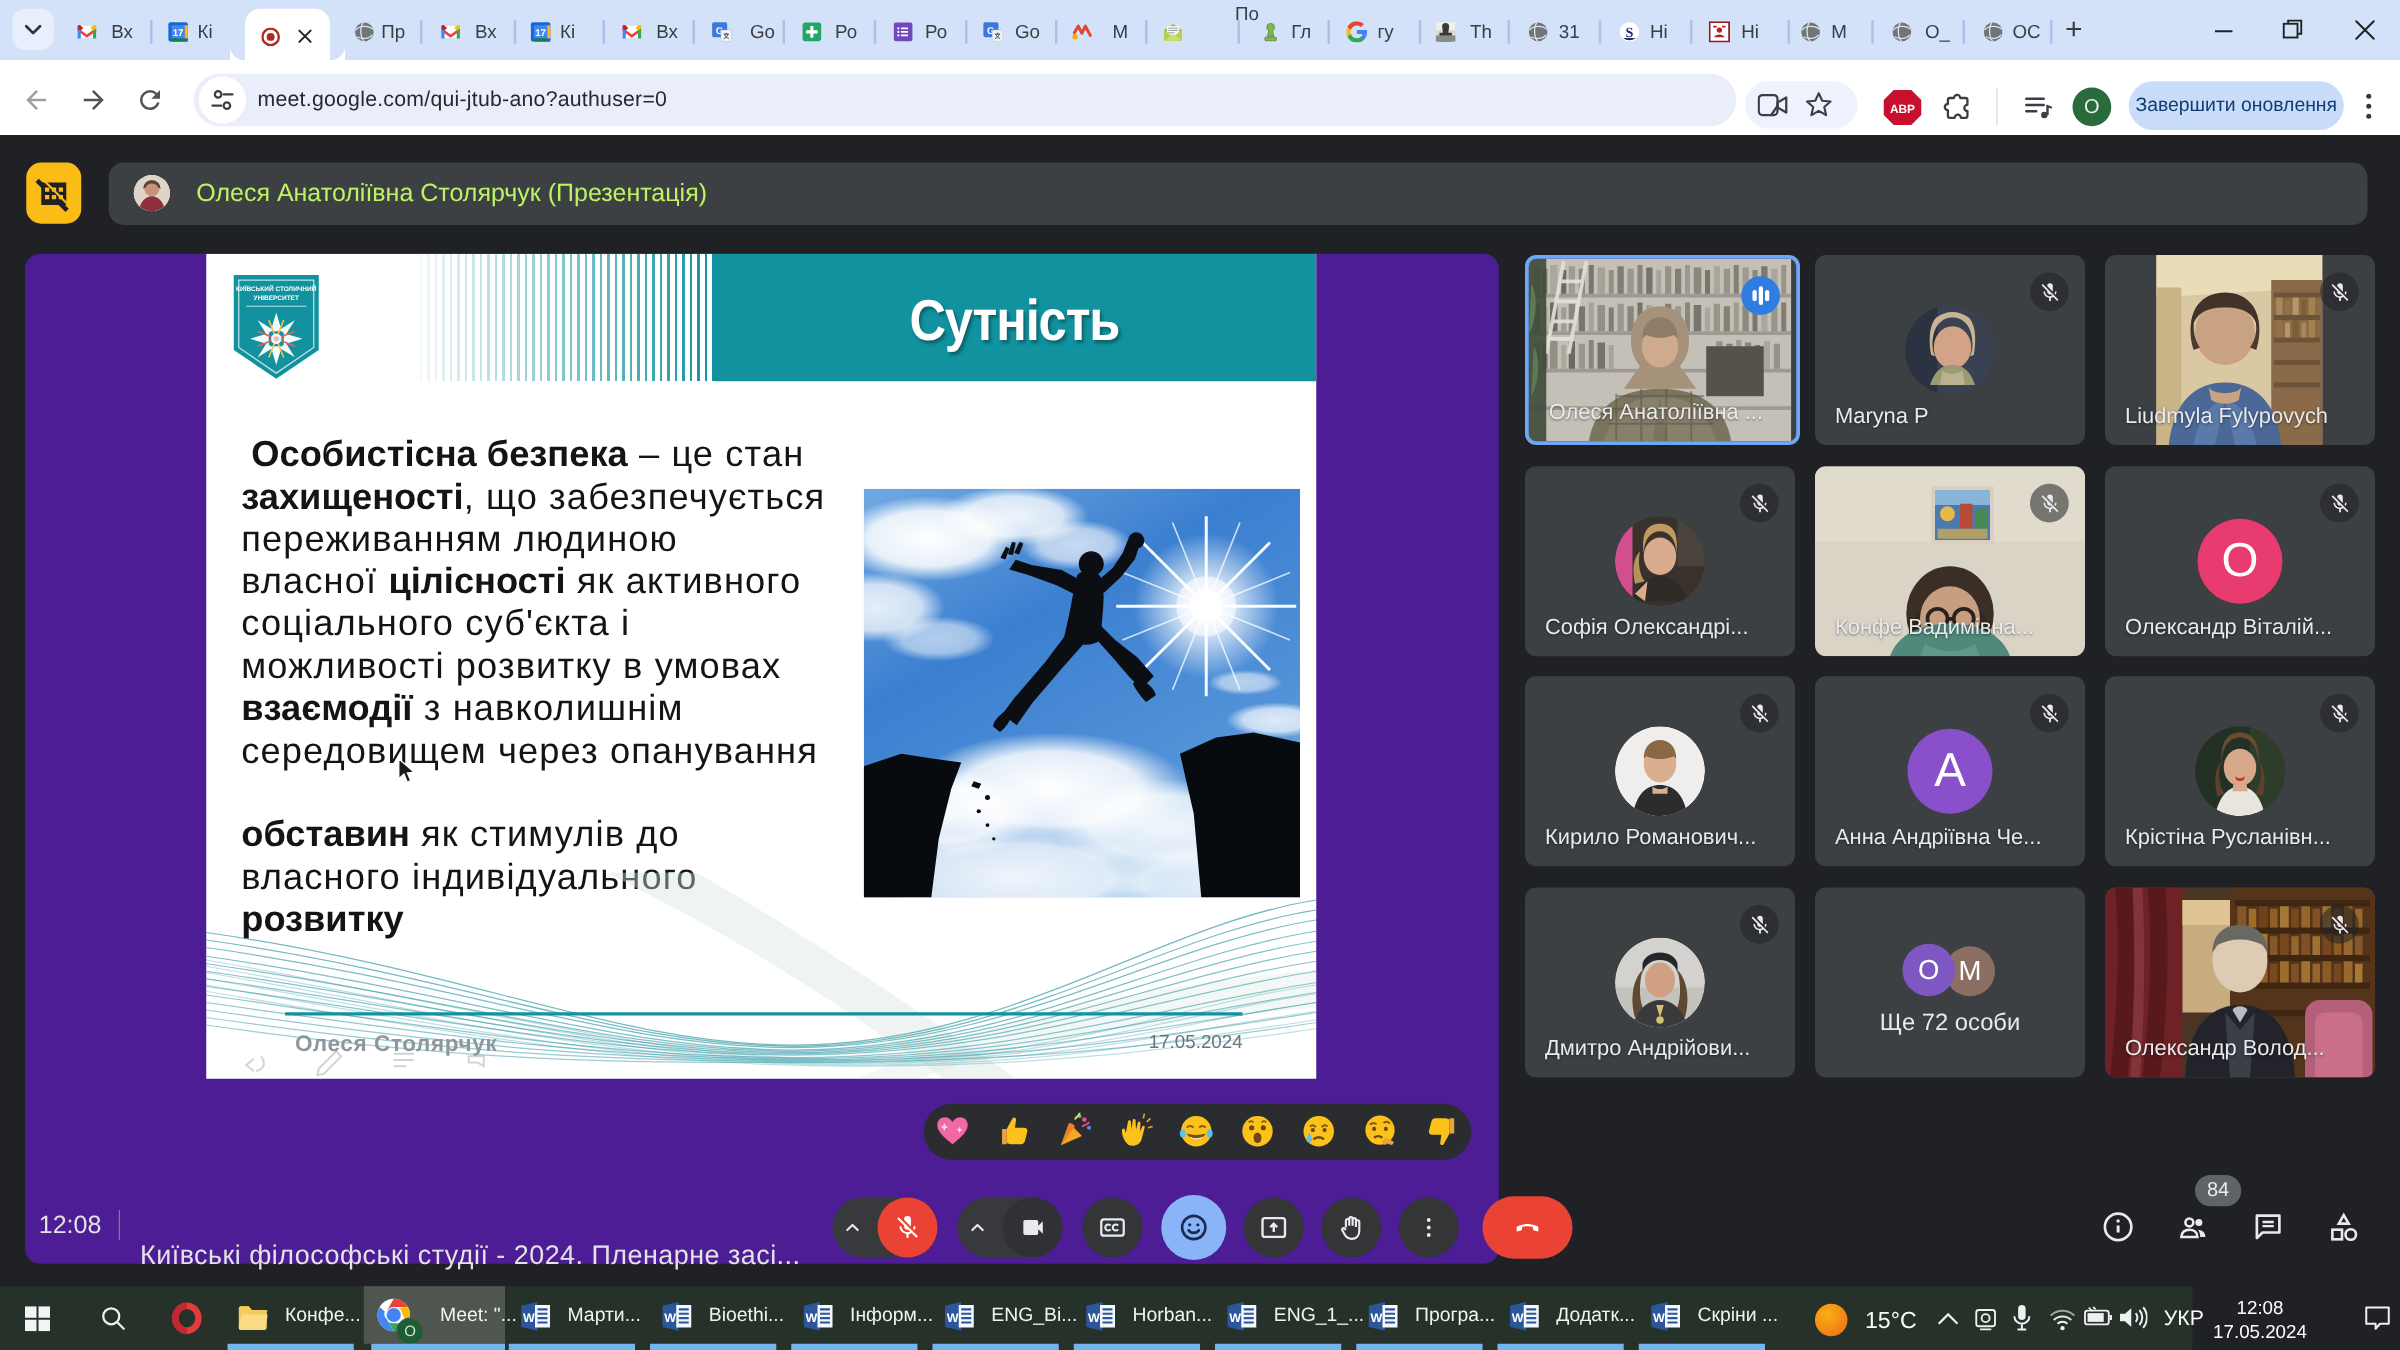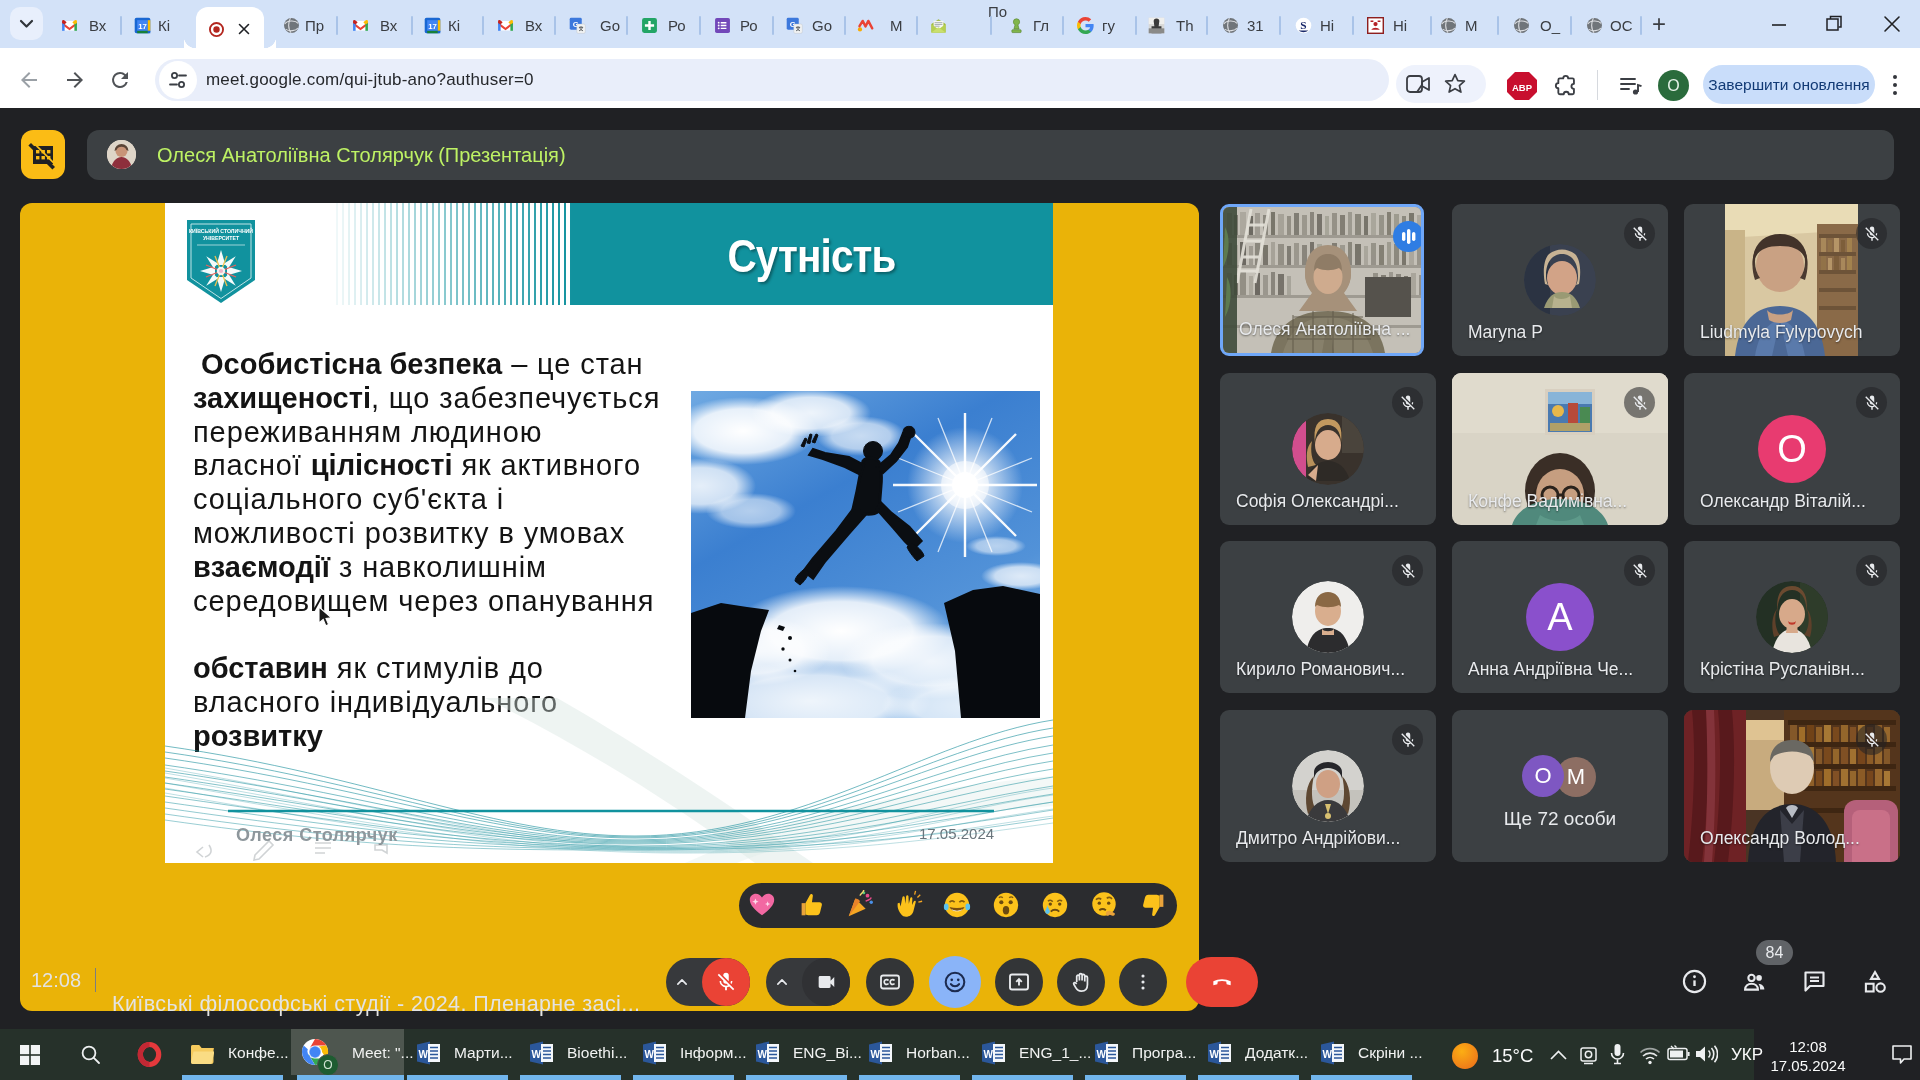--- a/index.html
+++ b/index.html
@@ -296,21 +296,21 @@
   <div class="a" style="left:107px;top:32px;width:29px;height:29px;border-radius:50%;overflow:hidden;background:#e8ddd3;">
     <svg width="29" height="29" viewBox="0 0 29 29">
         <rect width="29" height="29" fill="#ded5c8"></rect>
         <circle cx="14.5" cy="11" r="6" fill="#c89478"></circle>
         <path d="M14.5 4 a7 7 0 0 1 7 7 l-2 -1 a5.5 5.5 0 0 0 -10 0 l-2 1 a7 7 0 0 1 7 -7z" fill="#5a4436"></path>
         <path d="M4 29 c1-8 6-12 10.5-12 s9.5 4 10.5 12z" fill="#8e2f3c"></path>
       </svg>
   </div>
   <div class="a" style="left:157px;top:36px;font-size:20px;color:#bef264;">Олеся Анатоліївна Столярчук (Презентація)</div>
 
-  <div class="a" style="left:20px;top:95px;width:1179px;height:808px;background:#eab308;border-radius:12px;overflow:hidden;">
+  <div class="a" style="left:20px;top:95px;width:1179px;height:808px;background:#4c1d95;border-radius:12px;overflow:hidden;">
     <div class="a" style="left:145px;top:0;width:888px;height:660px;background:#fff;overflow:hidden;" id="slide">
       
       <div class="a" style="left:171px;top:0;width:236px;height:102px;background:repeating-linear-gradient(90deg,#11929e 0 2px,rgba(255,255,255,0) 2px 6px);-webkit-mask-image:linear-gradient(90deg,rgba(0,0,0,.06),rgba(0,0,0,1));mask-image:linear-gradient(90deg,rgba(0,0,0,.06),rgba(0,0,0,1));"></div>
       <div class="a" style="left:407px;top:0;width:481px;height:102px;background:#11929e;"></div>
       <div class="a" style="left:480px;top:26px;width:333px;text-align:center;font-size:46px;font-weight:bold;color:#fff;letter-spacing:-1px;transform:scaleX(.88);text-shadow:2px 2px 3px rgba(0,0,0,.35);">Сутність</div>
       
       <svg class="a" style="left:20px;top:15px;" width="72" height="87" viewBox="0 0 72 87">
         <path d="M2 2 H70 V62 L36 85 L2 62 Z" fill="#11929e"></path>
         <path d="M6 6 H66 V60 L36 80.5 L6 60 Z" fill="none" stroke="#bfe4e6" stroke-width="1"></path>
         <text x="36" y="15" font-size="5.2" fill="#fff" text-anchor="middle" font-weight="bold" font-family="Liberation Sans">КИЇВСЬКИЙ СТОЛИЧНИЙ</text>
@@ -455,21 +455,21 @@
             <path d="M120 8 h16 M120 13 h16 M120 18 h10"></path>
             <path d="M180 10 h12 v8 l-5 -3 h-7z"></path>
           </g>
         </svg>
       <svg class="a" style="left:153px;top:403px;" width="15" height="22" viewBox="0 0 15 22">
           <path d="M1 1 L1 17 L5.2 13.4 L7.8 19.8 L10.6 18.6 L8 12.4 L13.4 11.8 Z" fill="#1b1b1b" stroke="#fff" stroke-width="1.1"></path>
         </svg>
     </div>
   </div>
   <div id="tiles">
-<div class="tile" style="left:1220px;top:96px;width:204px;height:152px;border:3px solid #6fa7f8;"><svg width="210" height="146" viewBox="0 0 210 146">
+<div class="tile" style="left:1220px;top:96px;width:220px;height:152px;border:3px solid #6fa7f8;"><svg width="210" height="146" viewBox="0 0 210 146">
 <rect width="210" height="146" fill="#b9b5ac"></rect>
 <g>
 <rect x="0" y="0" width="210" height="146" fill="#c4c0b7"></rect>
 <g fill="#9e9a91">
               <rect x="0" y="28" width="210" height="3"></rect>
               <rect x="0" y="58" width="210" height="3"></rect>
               <rect x="0" y="88" width="210" height="3"></rect>
               <rect x="0" y="118" width="210" height="3"></rect>
             </g>
 <g opacity=".85">

